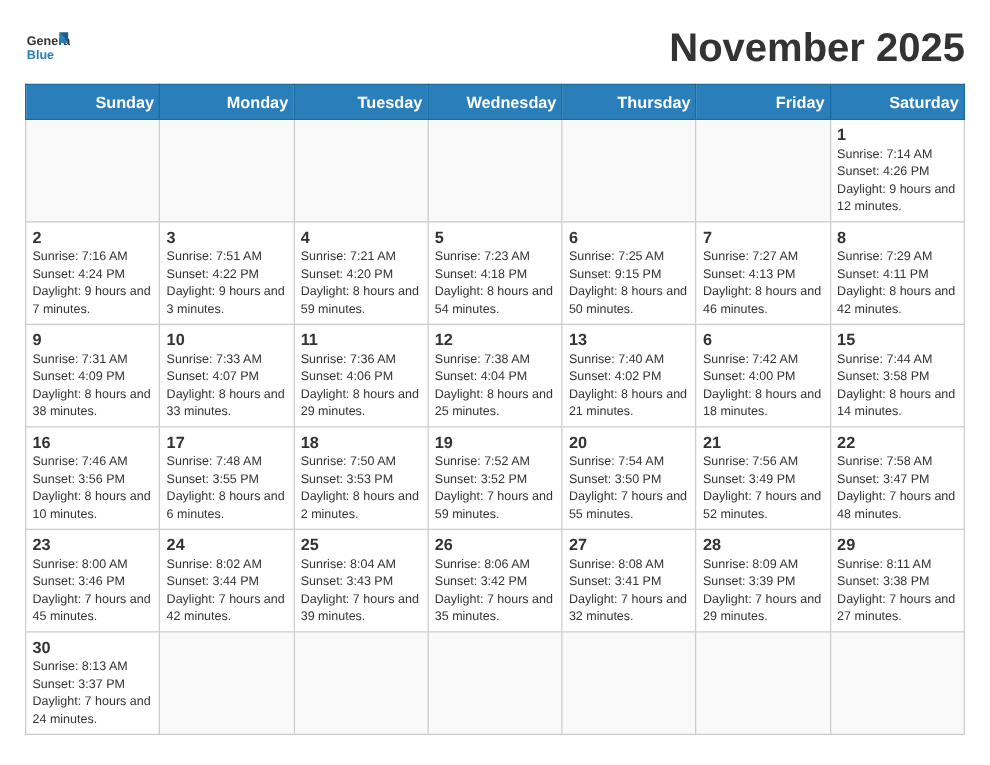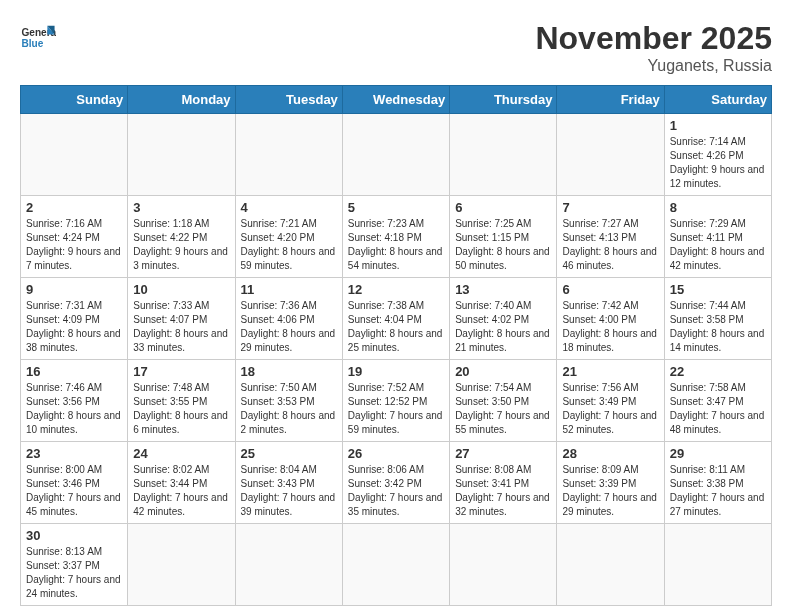--- a/index.html
+++ b/index.html
@@ -86,21 +86,20 @@
   <div class="logo">
     <svg class="logo-icon" viewBox="0 0 50 50">
       <text x="2" y="22" font-size="14" font-family="Arial" fill="#333" font-weight="bold">General</text>
       <text x="2" y="38" font-size="14" font-family="Arial" fill="#2a7fba" font-weight="bold">Blue</text>
       <polygon points="38,8 48,20 38,20" fill="#2a7fba"></polygon>
       <polygon points="38,8 48,8 48,20" fill="#1a5f8a"></polygon>
     </svg>
   </div>
   <div class="title-section">
     <div class="month-title">November 2025</div>
-    <div class="location-title">Yuganets, Russia</div>
   </div>
 </div>
 
 <table class="calendar">
   <thead>
     <tr>
     <th>Sunday</th>
         <th>Monday</th>
         <th>Tuesday</th>
         <th>Wednesday</th>
@@ -126,40 +125,40 @@
       </tr>
       <tr>
         <td>
           <span class="day-number">2</span>
           <div class="cell-content">Sunrise: 7:16 AM
 Sunset: 4:24 PM
 Daylight: 9 hours and 7 minutes.</div>
         </td>
         <td>
           <span class="day-number">3</span>
-          <div class="cell-content">Sunrise: 1:18 AM
+          <div class="cell-content">Sunrise: 7:51 AM
 Sunset: 4:22 PM
 Daylight: 9 hours and 3 minutes.</div>
         </td>
         <td>
           <span class="day-number">4</span>
           <div class="cell-content">Sunrise: 7:21 AM
 Sunset: 4:20 PM
 Daylight: 8 hours and 59 minutes.</div>
         </td>
         <td>
           <span class="day-number">5</span>
           <div class="cell-content">Sunrise: 7:23 AM
 Sunset: 4:18 PM
 Daylight: 8 hours and 54 minutes.</div>
         </td>
         <td>
           <span class="day-number">6</span>
           <div class="cell-content">Sunrise: 7:25 AM
-Sunset: 1:15 PM
+Sunset: 9:15 PM
 Daylight: 8 hours and 50 minutes.</div>
         </td>
         <td>
           <span class="day-number">7</span>
           <div class="cell-content">Sunrise: 7:27 AM
 Sunset: 4:13 PM
 Daylight: 8 hours and 46 minutes.</div>
         </td>
         <td>
           <span class="day-number">8</span>
@@ -227,21 +226,21 @@
         </td>
         <td>
           <span class="day-number">18</span>
           <div class="cell-content">Sunrise: 7:50 AM
 Sunset: 3:53 PM
 Daylight: 8 hours and 2 minutes.</div>
         </td>
         <td>
           <span class="day-number">19</span>
           <div class="cell-content">Sunrise: 7:52 AM
-Sunset: 12:52 PM
+Sunset: 3:52 PM
 Daylight: 7 hours and 59 minutes.</div>
         </td>
         <td>
           <span class="day-number">20</span>
           <div class="cell-content">Sunrise: 7:54 AM
 Sunset: 3:50 PM
 Daylight: 7 hours and 55 minutes.</div>
         </td>
         <td>
           <span class="day-number">21</span>

